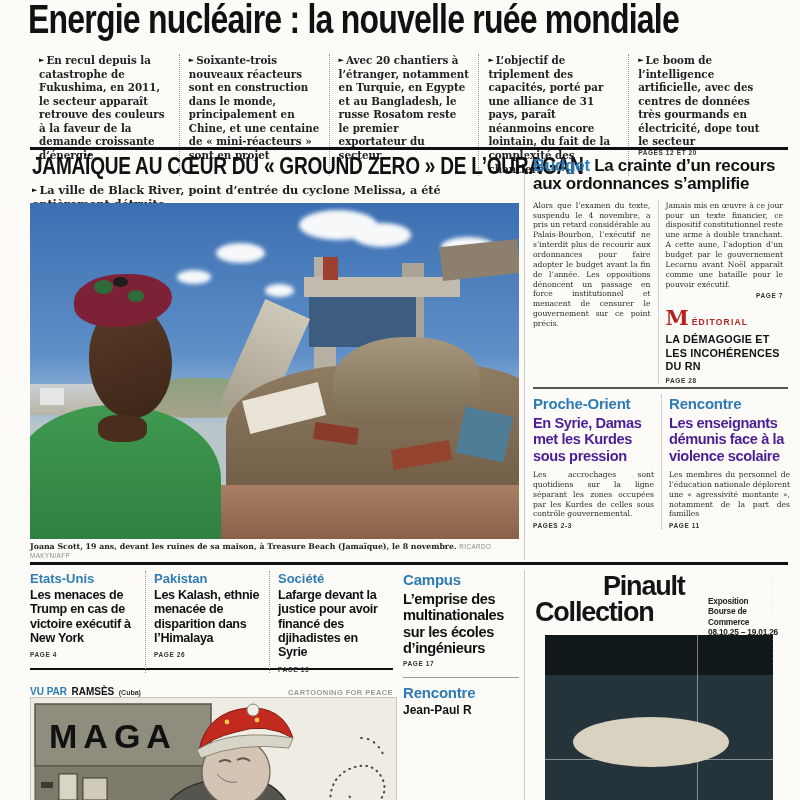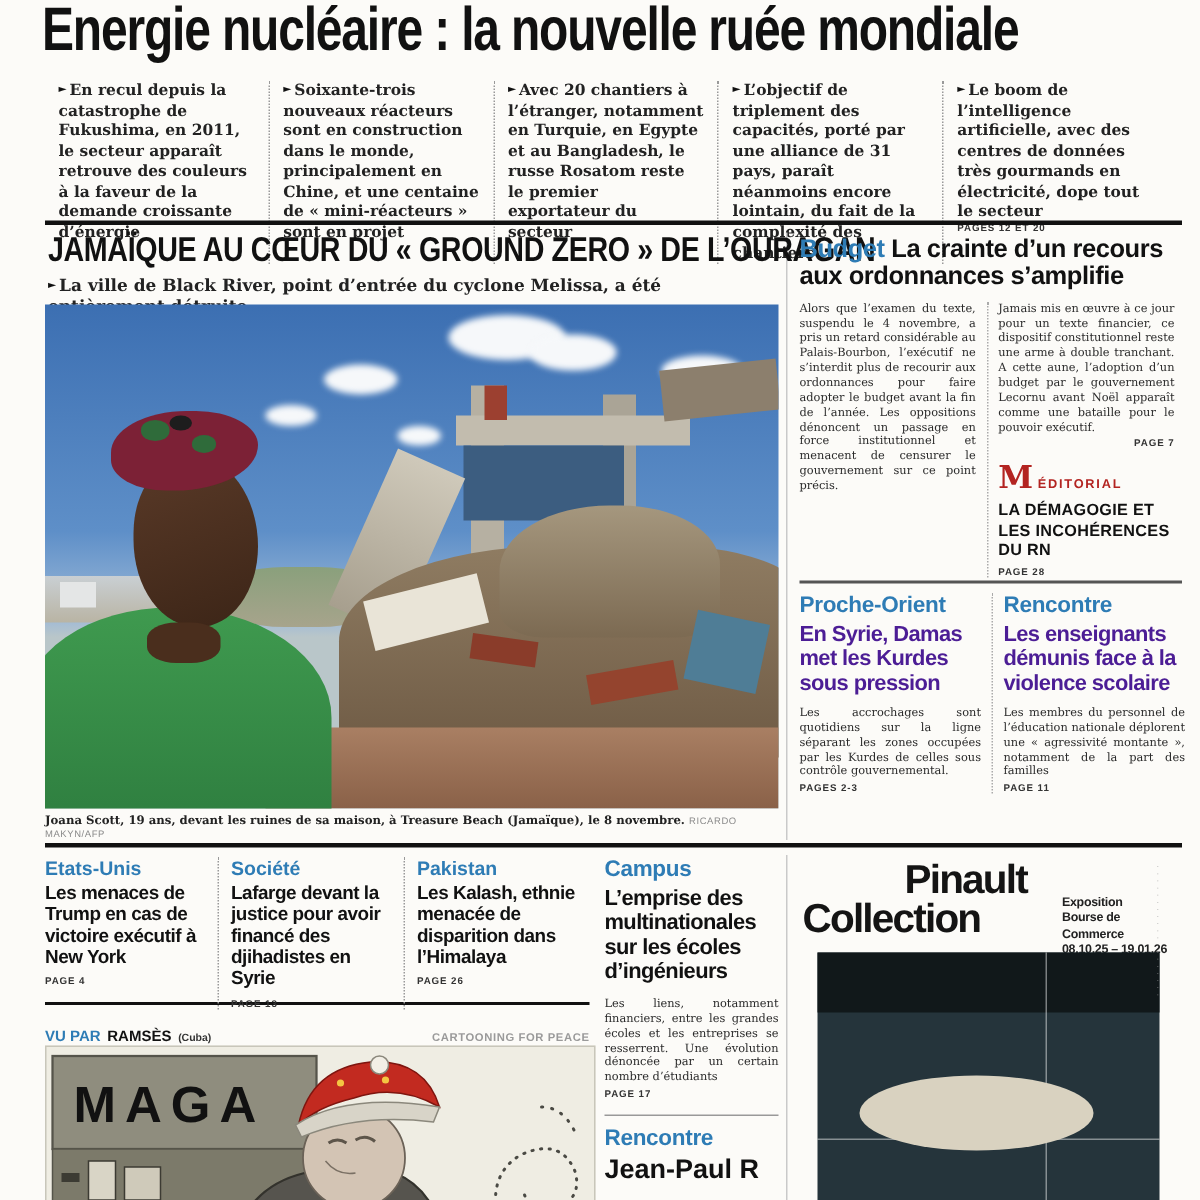--- a/index.html
+++ b/index.html
@@ -81,21 +81,21 @@
   .artist{font-size:10px;font-weight:bold;color:#111;}
   .origin{font-size:7px;font-weight:bold;color:#333;}
   .cfp{font-size:7.5px;font-weight:bold;letter-spacing:.4px;color:#9a9a9a;}
   
   .cartoon{left:30px;top:697px;width:365px;height:110px;background:#efede3;
     border:1px solid #c8c6ba;overflow:hidden;}
   
   .campus{left:403px;top:571px;width:116px;}
   .campus-head{font-size:14.6px;font-weight:bold;letter-spacing:-.4px;line-height:1.13;color:#111;margin-top:3px;}
   .minirule{height:1px;background:#999;margin:10px 0 6px 0;}
-  .rencontre-head{font-size:18px;font-weight:bold;color:#111;margin-top:2px;}
+  .rencontre-head{font-size:12px;font-weight:bold;color:#111;margin-top:2px;}
   
   .ad{left:531px;top:574px;width:259px;height:226px;overflow:hidden;}
   .ad-brand{position:relative;font-weight:bold;color:#141414;letter-spacing:-1.2px;line-height:.95;}
   .ad-line1{font-size:27px;margin-left:72px;}
   .ad-line2{font-size:27px;margin-left:4px;}
   .ad-info{position:absolute;right:2px;top:22px;width:80px;font-weight:bold;
     font-size:8.3px;line-height:1.25;color:#222;letter-spacing:-.2px;}
   .artwork{position:relative;margin:10px 0 0 14px;width:228px;height:210px;background:#25343b;}
   .artwork .band{position:absolute;left:0;top:0;width:100%;height:40px;background:#11181a;}
   .artwork .lens{position:absolute;left:28px;top:82px;width:156px;height:50px;background:#d9d2c0;border-radius:50%;}
@@ -223,28 +223,28 @@
   </div>
 </div>
 
 <div class="abs trio">
   <div class="t">
     <div class="trio-kicker">Etats-Unis</div>
     <div class="trio-head">Les menaces de Trump en cas de victoire exécutif à New York</div>
     <div class="pageref" style="margin-top:6px;">PAGE 4</div>
   </div>
   <div class="t">
+    <div class="trio-kicker">Pakistan</div>
+    <div class="trio-head">Les Kalash, ethnie menacée de disparition dans l’Himalaya</div>
+    <div class="pageref" style="margin-top:6px;">PAGE 26</div>
+  </div>
+  <div class="t">
     <div class="trio-kicker">Société</div>
     <div class="trio-head">Lafarge devant la justice pour avoir financé des djihadistes en Syrie</div>
     <div class="pageref" style="margin-top:6px;">PAGE 13</div>
-  </div>
-  <div class="t">
-    <div class="trio-kicker">Pakistan</div>
-    <div class="trio-head">Les Kalash, ethnie menacée de disparition dans l’Himalaya</div>
-    <div class="pageref" style="margin-top:6px;">PAGE 26</div>
   </div>
 </div>
 
 <div class="abs byline-row">
   <div>
     <span class="vupar">VU PAR</span>
     <span class="artist">RAMSÈS</span>
     <span class="origin">(Cuba)</span>
   </div>
   <div class="cfp">CARTOONING FOR PEACE</div>
@@ -274,21 +274,20 @@
     <circle cx="226" cy="22" r="2.4" fill="#f4c542"></circle>
 
     <path d="M300 110 Q296 84 316 72 Q342 60 352 82 Q358 100 340 108 Q322 114 318 96" fill="none" stroke="#4a4a44" stroke-width="2" stroke-dasharray="0.8 5" stroke-linecap="round"></path>
     <path d="M330 40 Q344 40 352 56" fill="none" stroke="#4a4a44" stroke-width="2" stroke-dasharray="0.8 6" stroke-linecap="round"></path>
   </svg>
 </div>
 
 <div class="abs campus">
   <div class="sec-kicker">Campus</div>
   <div class="campus-head">L’emprise des multinationales sur les écoles d’ingénieurs</div>
-  <div class="bodytext" style="margin-top:7px;">Les liens, notamment financiers, entre les grandes écoles et les entreprises se resserrent. Une évolution dénoncée par un certain nombre d’étudiants</div>
   <div class="pageref" style="margin-top:3px;">PAGE 17</div>
   <div class="minirule"></div>
   <div class="sec-kicker">Rencontre</div>
   <div class="rencontre-head">Jean-Paul R</div>
 </div>
 
 <div class="abs ad">
   <div class="ad-brand">
     <div class="ad-line1">Pinault</div>
     <div class="ad-line2">Collection</div>

